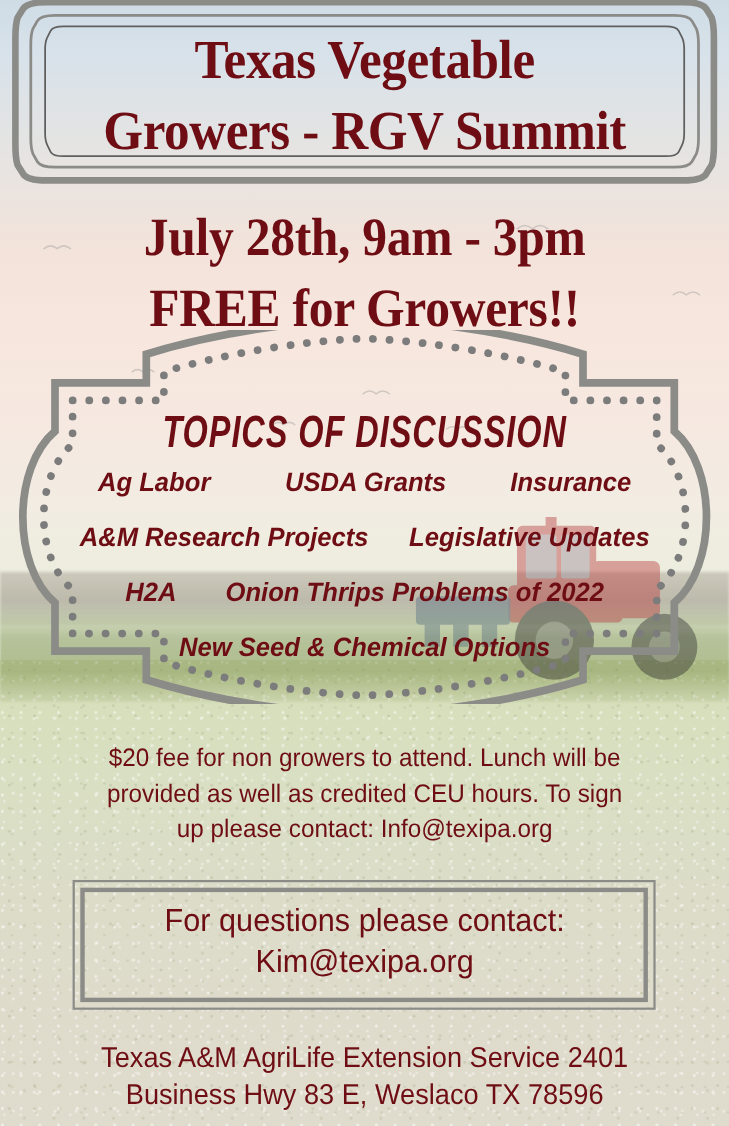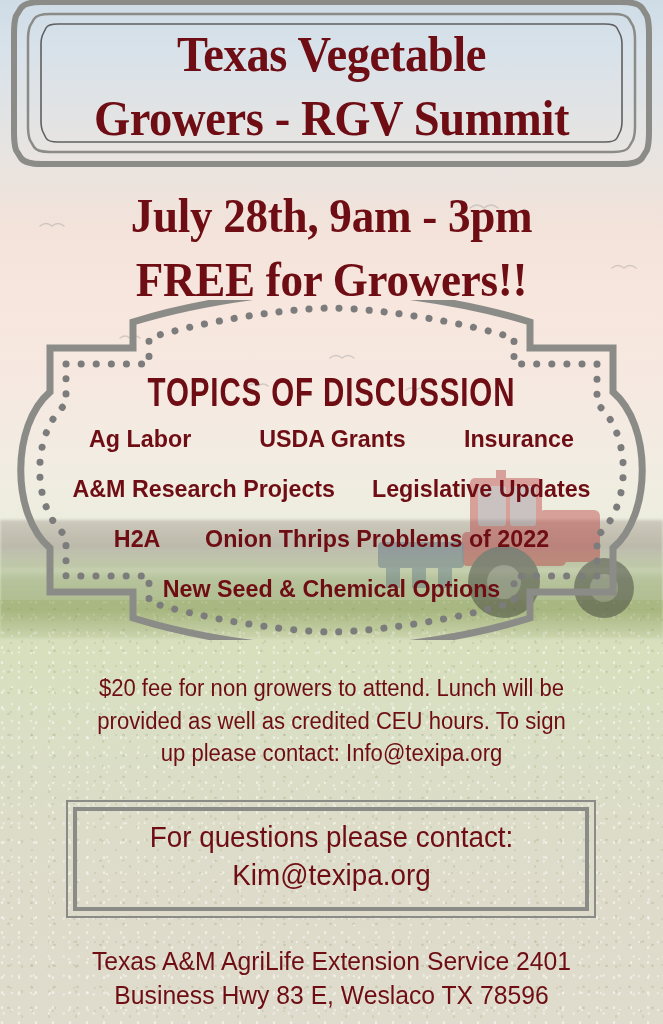--- a/index.html
+++ b/index.html
@@ -103,20 +103,21 @@
   }
   .date-block .ln{display:block;white-space:nowrap;}
 
   
   .cartouche{
     position:absolute;left:0px;top:300px;width:663px;height:340px;
   }
   .topics{
     position:absolute;left:0;top:372px;width:663px;
     text-align:center;
+    font-style:italic;
   }
   .topics-heading{
     display:block;
     color:#6e0d13;
     font-family:"Liberation Sans", sans-serif;
     font-weight:bold;
     font-size:41px;
     letter-spacing:1.2px;
     transform:scaleX(.72);
     line-height:1;

